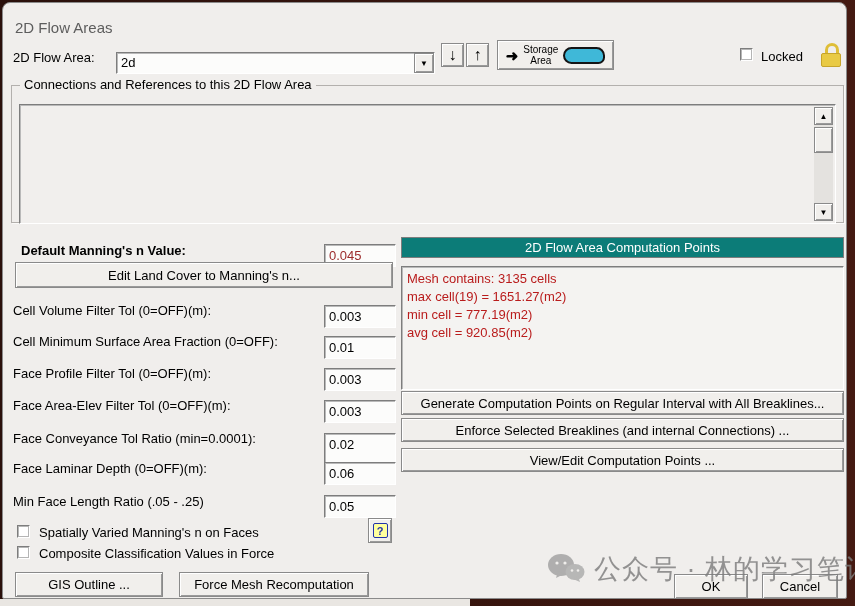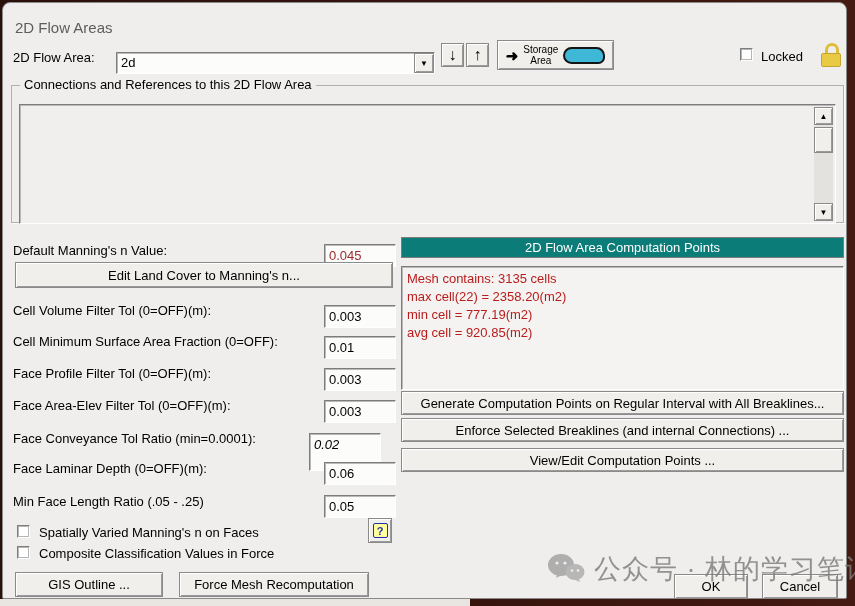--- a/index.html
+++ b/index.html
@@ -113,39 +113,39 @@
             <span>▲</span>
           </div>
           <div class="scroll-thumb"></div>
           <div class="btn3d scroll-btn" style="position:relative;">
             <span>▼</span>
           </div>
         </div>
       </div>
     </div>
 
-    <div class="lbl" style="left:10px; top:240px;">Default Manning's n Value:</div>
+    <div class="lbl" style="left:18px; top:240px;font-weight:bold;">Default Manning's n Value:</div>
     <div class="sunken value-box red-value" style="left:321px; top:233px; width:72px; height:23px;">0.045</div>
 
     <div class="btn3d" style="left:12px; top:259px; width:378px; height:26px;">Edit Land Cover to Manning's n...</div>
 
     <div class="lbl" style="left:10px; top:300px;">Cell Volume Filter Tol (0=OFF)(m):</div>
     <div class="sunken value-box" style="left:321px; top:294px; width:72px; height:23px;">0.003</div>
 
     <div class="lbl" style="left:10px; top:331px;">Cell Minimum Surface Area Fraction (0=OFF):</div>
     <div class="sunken value-box" style="left:321px; top:325px; width:72px; height:23px;">0.01</div>
 
     <div class="lbl" style="left:10px; top:363px;">Face Profile Filter Tol (0=OFF)(m):</div>
     <div class="sunken value-box" style="left:321px; top:357px; width:72px; height:23px;">0.003</div>
 
     <div class="lbl" style="left:10px; top:395px;">Face Area-Elev Filter Tol (0=OFF)(m):</div>
     <div class="sunken value-box" style="left:321px; top:389px; width:72px; height:23px;">0.003</div>
 
     <div class="lbl" style="left:10px; top:428px;">Face Conveyance Tol Ratio (min=0.0001):</div>
-    <div class="sunken value-box" style="left:306px; top:422px; width:72px; height:38px;font-style:italic;">0.02</div>
+    <div class="sunken value-box" style="left:321px; top:422px; width:72px; height:38px;">0.02</div>
 
     <div class="lbl" style="left:10px; top:458px;">Face Laminar Depth (0=OFF)(m):</div>
     <div class="sunken value-box" style="left:321px; top:451px; width:72px; height:23px;">0.06</div>
 
     <div class="lbl" style="left:10px; top:491px;">Min Face Length Ratio (.05 - .25)</div>
     <div class="sunken value-box" style="left:321px; top:484px; width:72px; height:23px;">0.05</div>
 
     <div class="checkbox" style="left:14px; top:522px;"></div>
     <div class="lbl" style="left:36px; top:522px;">Spatially Varied Manning's n on Faces</div>
     <div class="checkbox" style="left:14px; top:543px;"></div>
@@ -154,21 +154,21 @@
     <div class="btn3d help-btn" style="left:365px; top:515px; width:24px; height:25px;">
       <span class="help-bubble">?</span>
     </div>
 
     <div class="btn3d" style="left:12px; top:569px; width:148px; height:25px;">GIS Outline ...</div>
     <div class="btn3d" style="left:176px; top:569px; width:190px; height:25px;">Force Mesh Recomputation</div>
 
     <div class="teal-header" style="left:398px; top:234px; width:443px; height:21px;">2D Flow Area Computation Points</div>
     <div class="sunken info-box" style="left:398px; top:255px; width:443px; height:124px;">
       <div>Mesh contains: 3135 cells</div>
-      <div>max cell(22) = 2358.20(m2)</div>
+      <div>max cell(19) = 1651.27(m2)</div>
       <div>min cell =  777.19(m2)</div>
       <div>avg cell =  920.85(m2)</div>
     </div>
 
     <div class="btn3d" style="left:398px; top:388px; width:443px; height:24px;">Generate Computation Points on Regular Interval with All Breaklines...</div>
     <div class="btn3d" style="left:398px; top:415px; width:443px; height:24px;">Enforce Selected Breaklines (and internal Connections) ...</div>
     <div class="btn3d" style="left:398px; top:445px; width:443px; height:24px;">View/Edit Computation Points ...</div>
 
     <div class="btn3d" style="left:671px; top:571px; width:74px; height:25px;">OK</div>
     <div class="btn3d" style="left:759px; top:571px; width:76px; height:25px;">Cancel</div>

